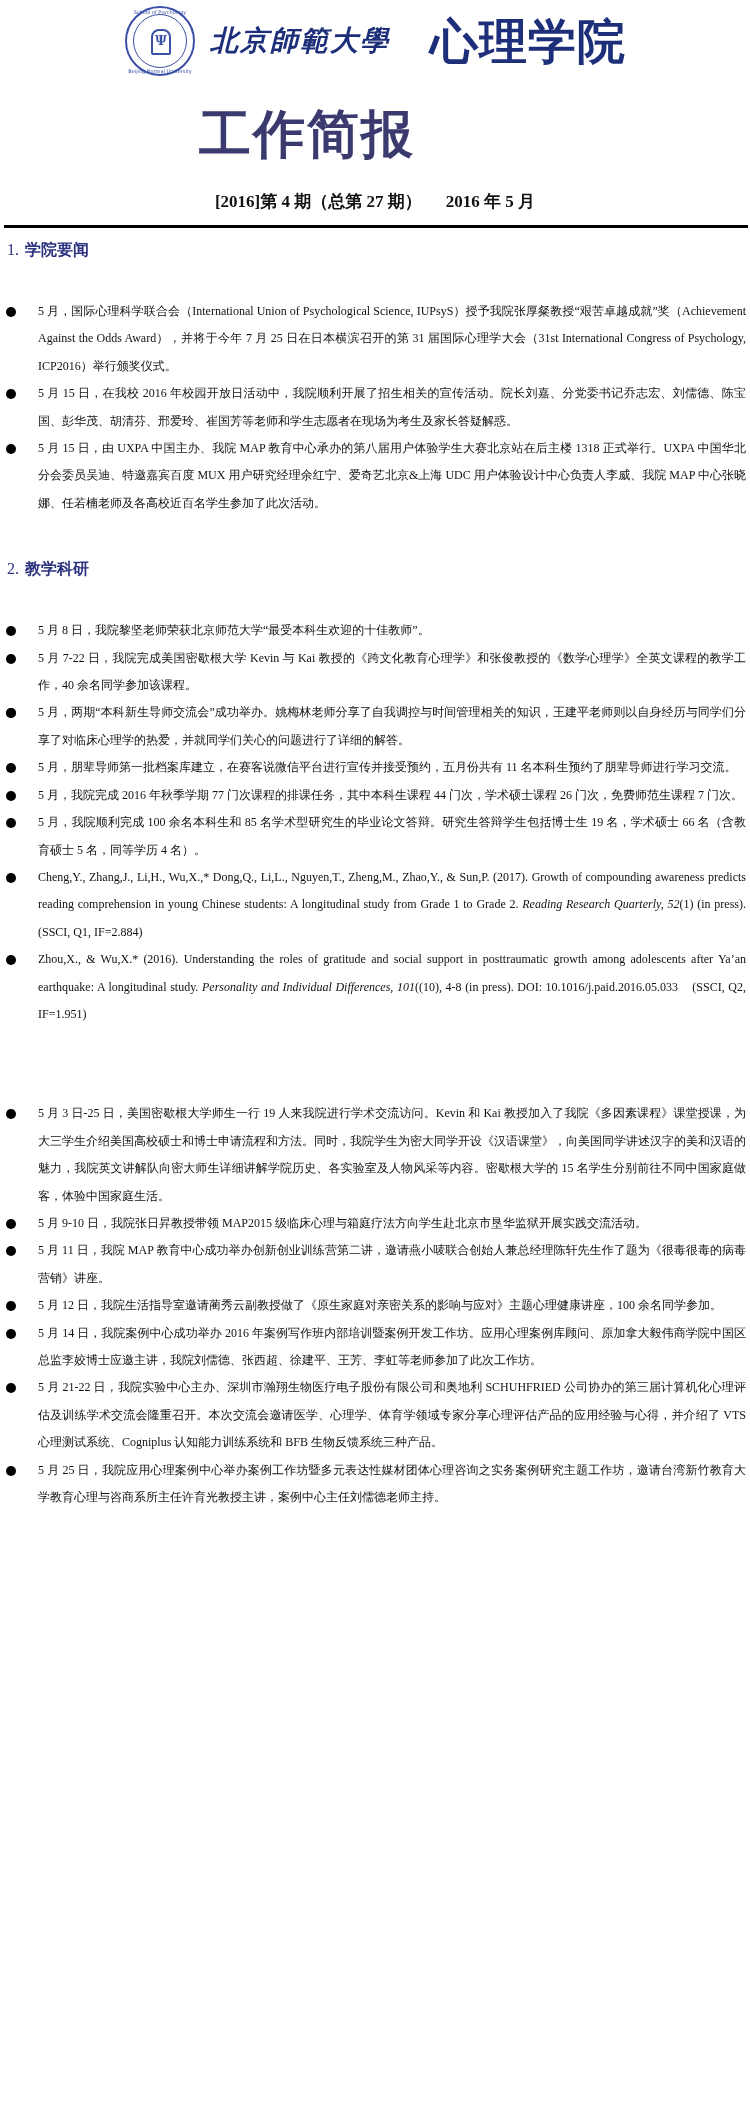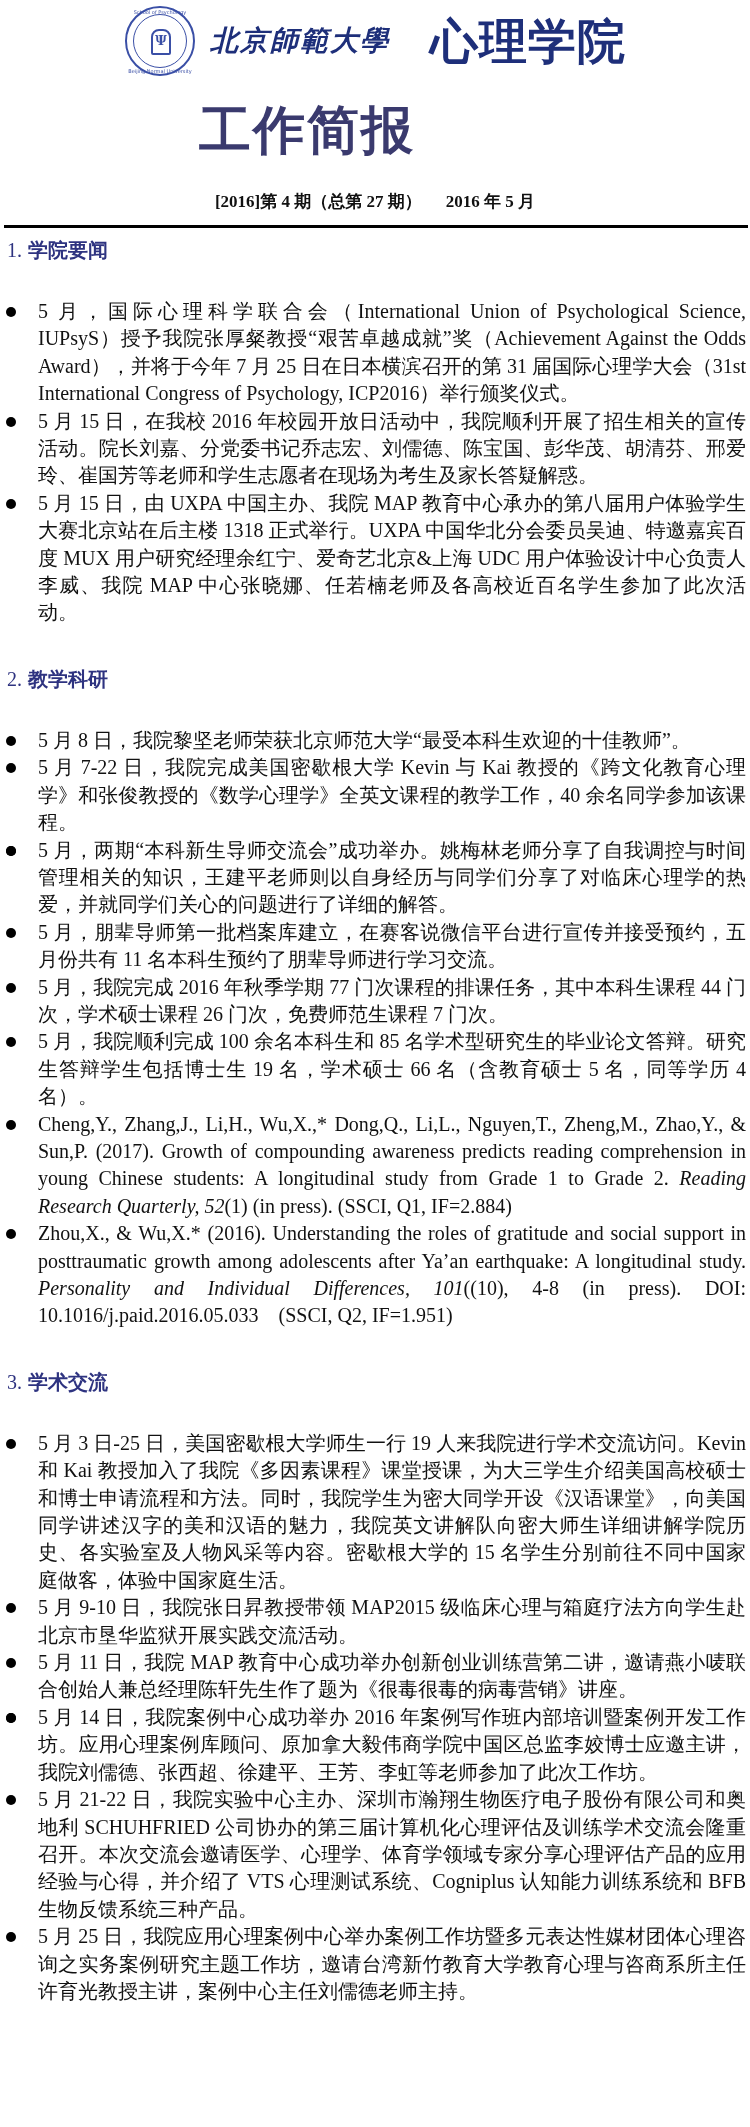--- a/index.html
+++ b/index.html
@@ -43,47 +43,47 @@
     font-family: "DejaVu Serif", serif; font-style: italic; font-weight: bold;
     font-size: 28px; color: #1e2f7a; letter-spacing: 2px; line-height: 54px;
   }
   .school-name {
     position: absolute; left: 430px; top: 14px;
     font-family: "DejaVu Sans", sans-serif; font-weight: bold;
     font-size: 48px; color: #1e2f7a; letter-spacing: 1px; line-height: 54px;
   }
   .report-title {
     position: absolute; left: 0; top: 100px; width: 614px; text-align: center;
-    font-family: Liberation Mono, monospace; font-weight: bold;
+    font-family: Liberation Serif, serif; font-weight: bold;
     font-size: 52px; color: #3a3a6e; letter-spacing: 2px; line-height: 70px;
   }
   .issue-line {
     position: absolute; left: 0; top: 190px; width: 750px; text-align: center;
     font-weight: bold; font-size: 17px; color: #111; line-height: 24px;
   }
   .issue-line span + span { margin-left: 24px; text-align: right; }
   .divider {
     position: absolute; left: 4px; top: 225px; width: 744px; height: 3px;
     background: #000000;
   }
   .content {
     position: absolute; left: 0; top: 236px; width: 750px;
   }
   .section-heading {
     font-family: "DejaVu Sans", sans-serif;
-    font-size: 20px; color: #2e3380; line-height: 28px;
+    font-size: 16px; color: #2e3380; line-height: 28px;
     padding-left: 7px; margin: 0;
     height: 28px;
   }
   .section-heading .num { font-family: "Liberation Serif", serif; font-weight: normal; margin-right: 6px; }
   .section-gap { height: 34px; }
   ul.items { list-style: none; margin: 0; padding: 0; }
   ul.items li {
     position: relative; padding-left: 38px; padding-right: 4px;
-    font-size: 20px; line-height: 27.4px; text-align: justify;
+    font-size: 12px; line-height: 27.4px; text-align: justify;
     margin-bottom: 0;
   }
   ul.items li .bullet {
     position: absolute; left: 6px; top: 9px; width: 10px; height: 10px;
     border-radius: 50%; background: #000;
   }
   .after-section { height: 38px; }
   i { font-style: italic; }
 </style>
 </head>
@@ -134,26 +134,23 @@
     <li><span class="bullet"></span></li>
     <li><span class="bullet"></span><span>5 月，两期“本科新生导师交流会”成功举办。姚梅林老师分享了自我调控与时间管理相关的知识，王建平老师则以自身经历与同学们分享了对临床心理学的热爱，并就同学们关心的问题进行了详细的解答。</span></li>
     <li><span class="bullet"></span><span>5 月，朋辈导师第一批档案库建立，在赛客说微信平台进行宣传并接受预约，五月份共有 11 名本科生预约了朋辈导师进行学习交流。</span></li>
     <li><span class="bullet"></span><span>5 月，我院完成 2016 年秋季学期 77 门次课程的排课任务，其中本科生课程 44 门次，学术硕士课程 26 门次，免费师范生课程 7 门次。</span></li>
     <li><span class="bullet"></span><span>5 月，我院顺利完成 100 余名本科生和 85 名学术型研究生的毕业论文答辩。研究生答辩学生包括博士生 19 名，学术硕士 66 名（含教育硕士 5 名，同等学历 4 名）。</span></li>
     <li><span class="bullet"></span><span>Cheng,Y., Zhang,J., Li,H., Wu,X.,* Dong,Q., Li,L., Nguyen,T., Zheng,M., Zhao,Y., &amp; Sun,P. (2017).</span> <span>Growth of compounding awareness predicts reading comprehension in young Chinese students: A longitudinal study from Grade 1 to Grade 2.</span> <i>Reading Research Quarterly, 52</i><span>(1) (in press). (SSCI, Q1, IF=2.884)</span></li>
     <li><span class="bullet"></span><span>Zhou,X., &amp; Wu,X.* (2016).</span> <span>Understanding the roles of gratitude and social support in posttraumatic growth among adolescents after Ya’an earthquake: A longitudinal study.</span> <i>Personality and Individual Differences, 101</i><span style="white-space:pre-wrap">((10), 4-8 (in press). DOI: 10.1016/j.paid.2016.05.033    (SSCI, Q2, IF=1.951)</span></li>
   </ul>
   <div class="after-section"></div>
 
-  <h2 class="section-heading">
-    <span class="num">3.</span><span>学术交流</span>
-  </h2>
   <div class="section-gap"></div>
   <ul class="items">
     <li><span class="bullet"></span><span>5 月 3 日-25 日，美国密歇根大学师生一行 19 人来我院进行学术交流访问。Kevin 和 Kai 教授加入了我院《多因素课程》课堂授课，为大三学生介绍美国高校硕士和博士申请流程和方法。同时，我院学生为密大同学开设《汉语课堂》，向美国同学讲述汉字的美和汉语的魅力，我院英文讲解队向密大师生详细讲解学院历史、各实验室及人物风采等内容。密歇根大学的 15 名学生分别前往不同中国家庭做客，体验中国家庭生活。</span></li>
     <li><span class="bullet"></span><span>5 月 9-10 日，我院张日昇教授带领 MAP2015 级临床心理与箱庭疗法方向学生赴北京市垦华监狱开展实践交流活动。</span></li>
     <li><span class="bullet"></span><span>5 月 11 日，我院 MAP 教育中心成功举办创新创业训练营第二讲，邀请燕小唛联合创始人兼总经理陈轩先生作了题为《很毒很毒的病毒营销》讲座。</span></li>
-    <li><span class="bullet"></span></li>
+    <li><span class="bullet"></span><span>5 月 12 日，我院生活指导室邀请蔺秀云副教授做了《原生家庭对亲密关系的影响与应对》主题心理健康讲座，100 余名同学参加。</span></li>
     <li><span class="bullet"></span><span>5 月 14 日，我院案例中心成功举办 2016 年案例写作班内部培训暨案例开发工作坊。应用心理案例库顾问、原加拿大毅伟商学院中国区总监李姣博士应邀主讲，我院刘儒德、张西超、徐建平、王芳、李虹等老师参加了此次工作坊。</span></li>
     <li><span class="bullet"></span><span>5 月 21-22 日，我院实验中心主办、深圳市瀚翔生物医疗电子股份有限公司和奥地利 SCHUHFRIED 公司协办的第三届计算机化心理评估及训练学术交流会隆重召开。本次交流会邀请医学、心理学、体育学领域专家分享心理评估产品的应用经验与心得，并介绍了 VTS 心理测试系统、Cogniplus 认知能力训练系统和 BFB 生物反馈系统三种产品。</span></li>
     <li><span class="bullet"></span><span>5 月 25 日，我院应用心理案例中心举办案例工作坊暨多元表达性媒材团体心理咨询之实务案例研究主题工作坊，邀请台湾新竹教育大学教育心理与咨商系所主任许育光教授主讲，案例中心主任刘儒德老师主持。</span></li>
   </ul>
 </div>
 
 </body></html>

